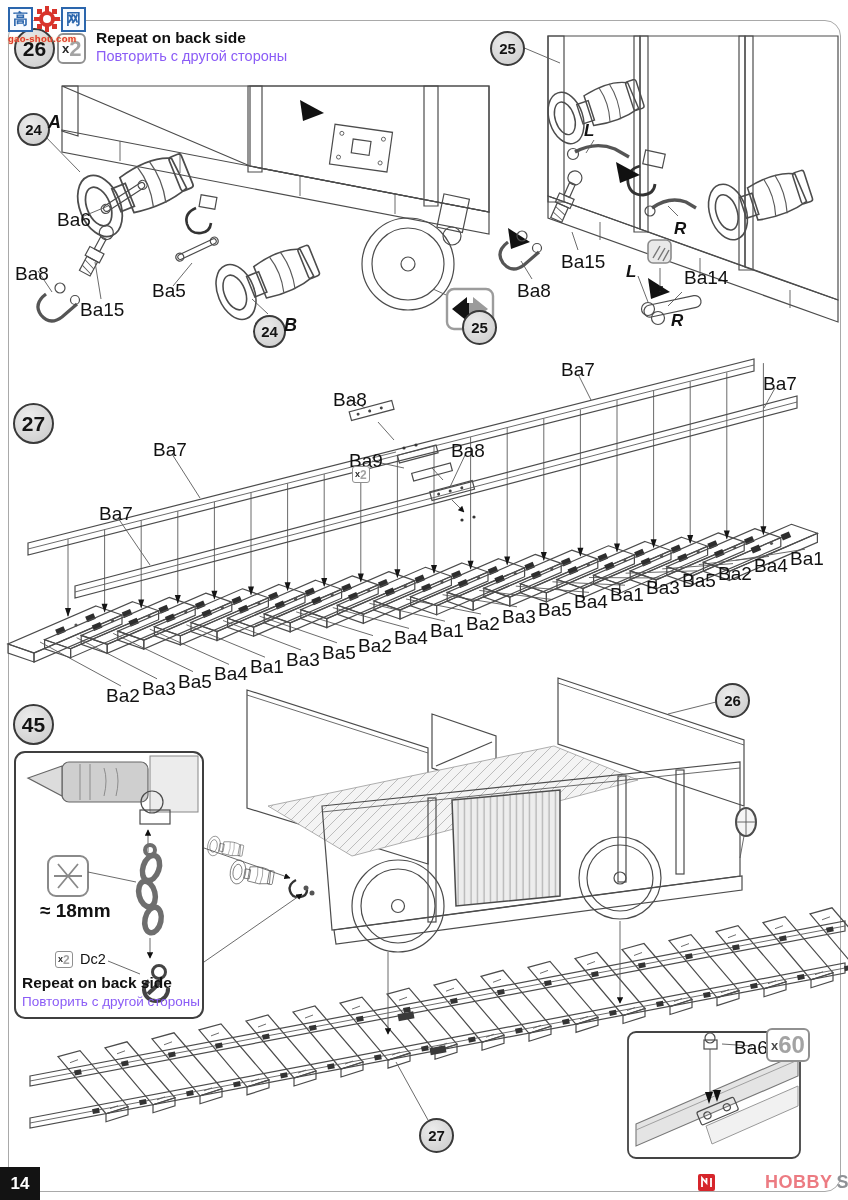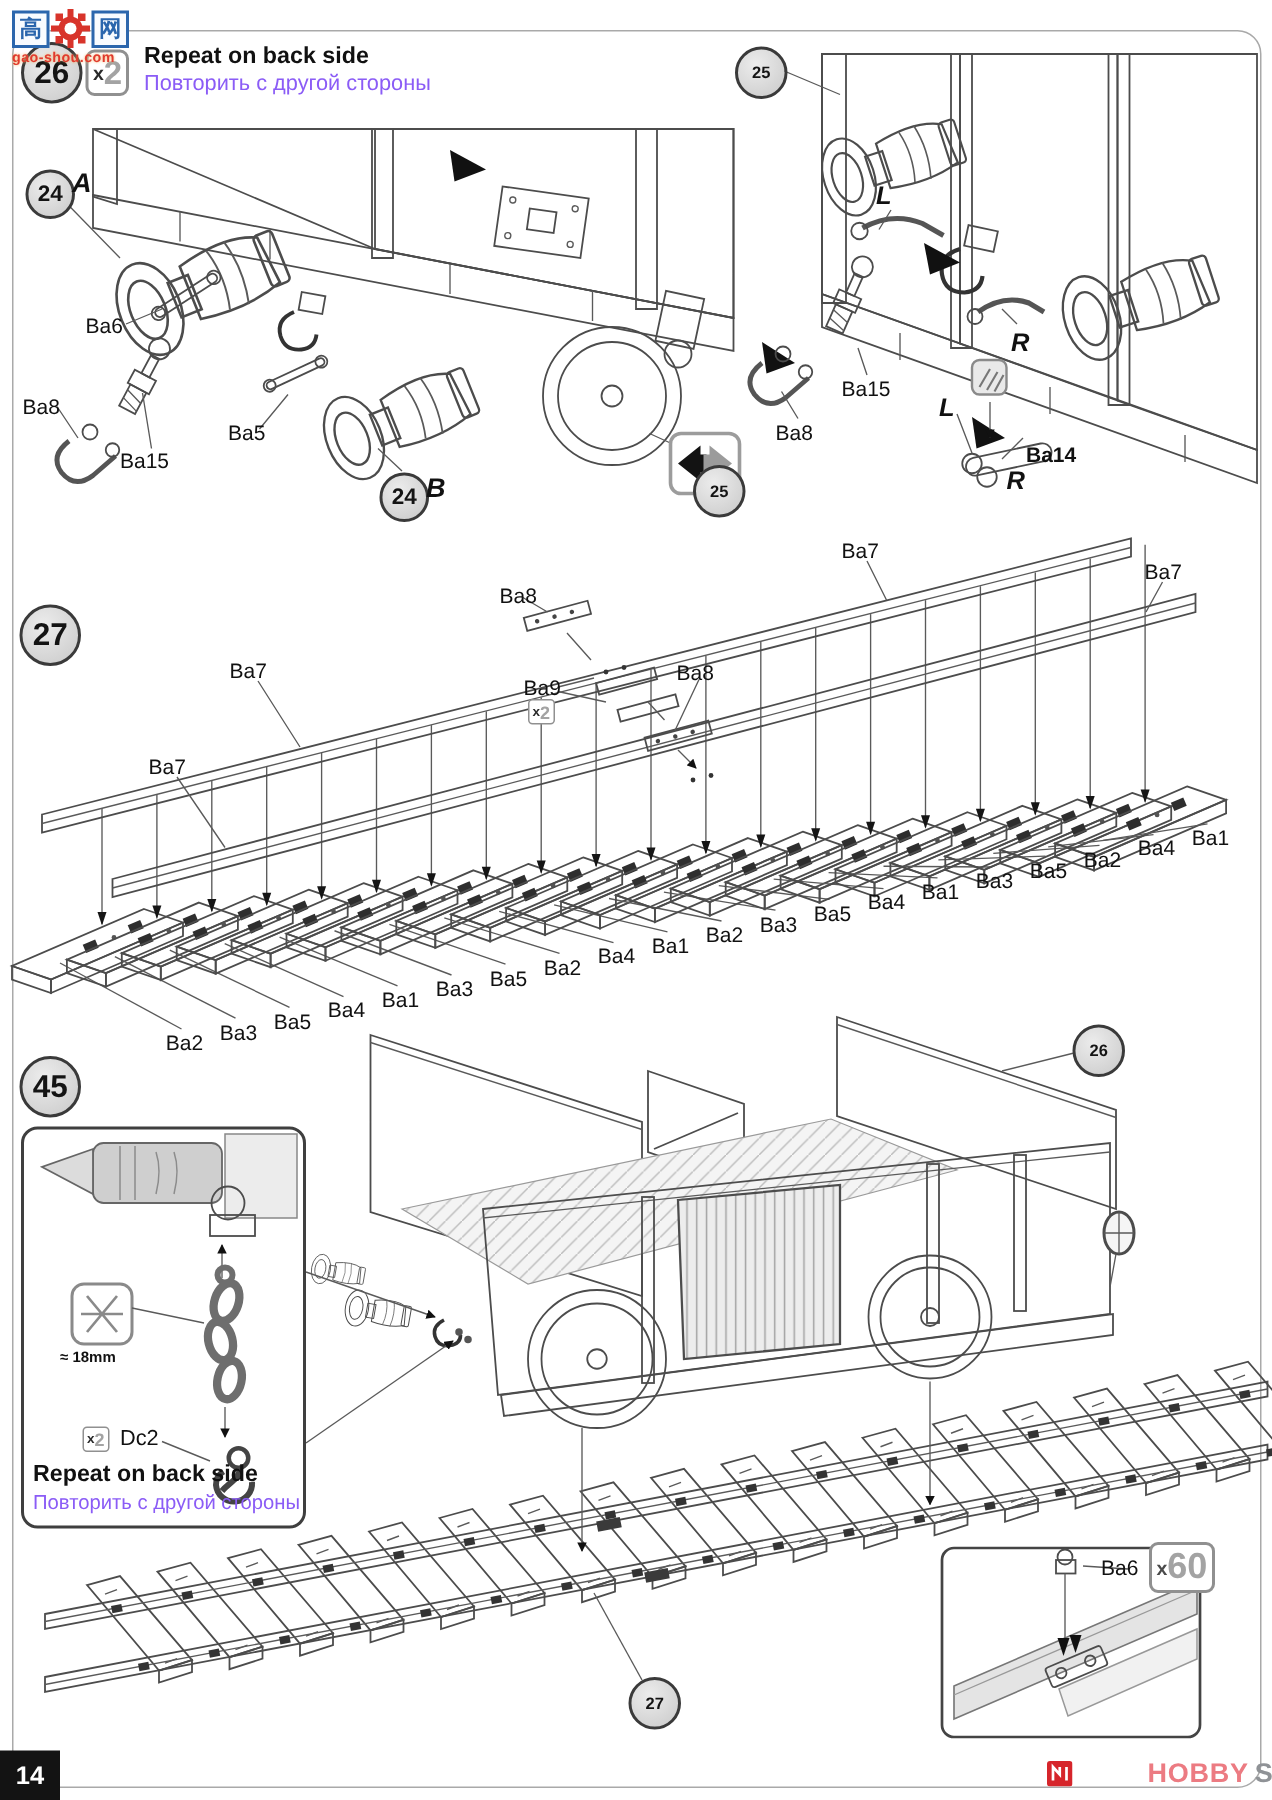--- a/index.html
+++ b/index.html
@@ -2,44 +2,44 @@
 <html><head>
 <meta charset="utf-8">
 <style>
   html,body{margin:0;padding:0;background:#fff;}
   .page{position:relative;width:848px;height:1200px;background:#fff;overflow:hidden;
         font-family:"Liberation Sans",sans-serif;color:#111;}
   .layer{position:absolute;left:0;top:0;width:848px;height:1200px;pointer-events:none;}
   .frame{position:absolute;left:8px;top:20px;width:831px;height:1170px;
          border:1.6px solid #a9a9a9;border-radius:16px;}
   
-  .plabel{position:absolute;font-size:14px;color:#111;white-space:nowrap;line-height:1;}
+  .plabel{position:absolute;font-size:19px;color:#111;white-space:nowrap;line-height:1;}
   .ctr{transform:translate(-50%,-50%);}
   .lr{font-weight:700;font-style:italic;font-size:17px;}
   .variant{font-weight:700;font-style:italic;font-size:18px;}
   
   .circle{position:absolute;border-radius:50%;background:radial-gradient(circle at 38% 32%,#ececec,#c9c9c9);
           border:2px solid #3a3a3a;display:flex;align-items:center;justify-content:center;
           font-weight:700;color:#141414;}
   .c-step{width:37px;height:37px;font-size:21px;}
-  .c-call{width:31px;height:31px;font-size:11px;}
+  .c-call{width:31px;height:31px;font-size:15px;}
   .c-24{width:29px;height:29px;font-size:15px;}
   
   .badge{position:absolute;background:#fff;border:2px solid #909090;border-radius:6px;
          display:flex;align-items:center;padding:0 3px;line-height:1;}
   .badge .bx{font-weight:700;color:#2a2a2a;}
   .badge .bn{font-weight:700;color:#a3a3a3;}
   .badge.lg{height:27px;} .badge.lg .bx{font-size:13px;} .badge.lg .bn{font-size:22px;}
   .badge.sm{height:15px;border-width:1.5px;border-radius:3px;padding:0 2px;}
   .badge.sm .bx{font-size:9px;} .badge.sm .bn{font-size:12px;}
   .badge.x40{height:30px;} .badge.x40 .bx{font-size:13px;color:#4a4a4a;} .badge.x40 .bn{font-size:24px;}
   .note-en{font-weight:700;font-size:15.5px;}
   .note-ru{font-size:14.5px;color:#8b5cf6;}
   .note-ru.sm{font-size:13.5px;}
-  .mlen{font-weight:700;font-size:10px;}
+  .mlen{font-weight:700;font-size:19px;}
   
   .wm{position:absolute;left:8px;top:6px;z-index:9;}
   .wm-row{display:flex;align-items:center;gap:1px;}
   .wm-sq{width:21px;height:21px;border:2.5px solid #2b66ad;color:#2b66ad;background:#f8fbff;
          font-weight:700;font-size:15px;display:flex;align-items:center;justify-content:center;}
   .wm-dom{font-size:9.5px;font-weight:700;color:#e03a2e;text-shadow:0 0 2px #f7b36b;margin-top:1px;letter-spacing:.3px;}
   
   .pagetab{position:absolute;left:0;top:1167px;width:40px;height:33px;background:#131313;color:#fff;
            display:flex;align-items:center;justify-content:center;font-weight:700;font-size:17px;z-index:8;}
   .brand{position:absolute;left:698px;top:1172px;display:flex;align-items:center;gap:4px;z-index:8;}
@@ -509,21 +509,21 @@
   <div class="plabel" style="left:80px;top:300px;">Ba15</div>
   <div class="plabel" style="left:152px;top:281px;">Ba5</div>
   <div class="circle c-24" style="left:253px;top:315px;">24</div>
   <div class="plabel variant" style="left:284px;top:316px;">B</div>
   <div class="circle c-call" style="left:462px;top:310px;">25</div>
   <div class="plabel lr" style="left:584px;top:122px;">L</div>
   <div class="plabel lr" style="left:674px;top:220px;">R</div>
   <div class="plabel" style="left:561px;top:252px;">Ba15</div>
   <div class="plabel" style="left:517px;top:281px;">Ba8</div>
   <div class="plabel lr" style="left:626px;top:263px;">L</div>
-  <div class="plabel" style="left:684px;top:296px;font-weight:bold;">Ba14</div>
+  <div class="plabel" style="left:684px;top:268px;">Ba14</div>
   <div class="plabel lr" style="left:671px;top:312px;">R</div>
 
   <div class="circle c-step" style="left:13px;top:403px;">27</div>
   <div class="plabel" style="left:333px;top:390px;">Ba8</div>
   <div class="plabel" style="left:561px;top:360px;">Ba7</div>
   <div class="plabel" style="left:763px;top:374px;">Ba7</div>
   <div class="plabel" style="left:153px;top:440px;">Ba7</div>
   <div class="plabel" style="left:99px;top:504px;">Ba7</div>
   <div class="plabel" style="left:349px;top:451px;">Ba9</div>
   <div class="badge sm" style="left:352px;top:466px;">

